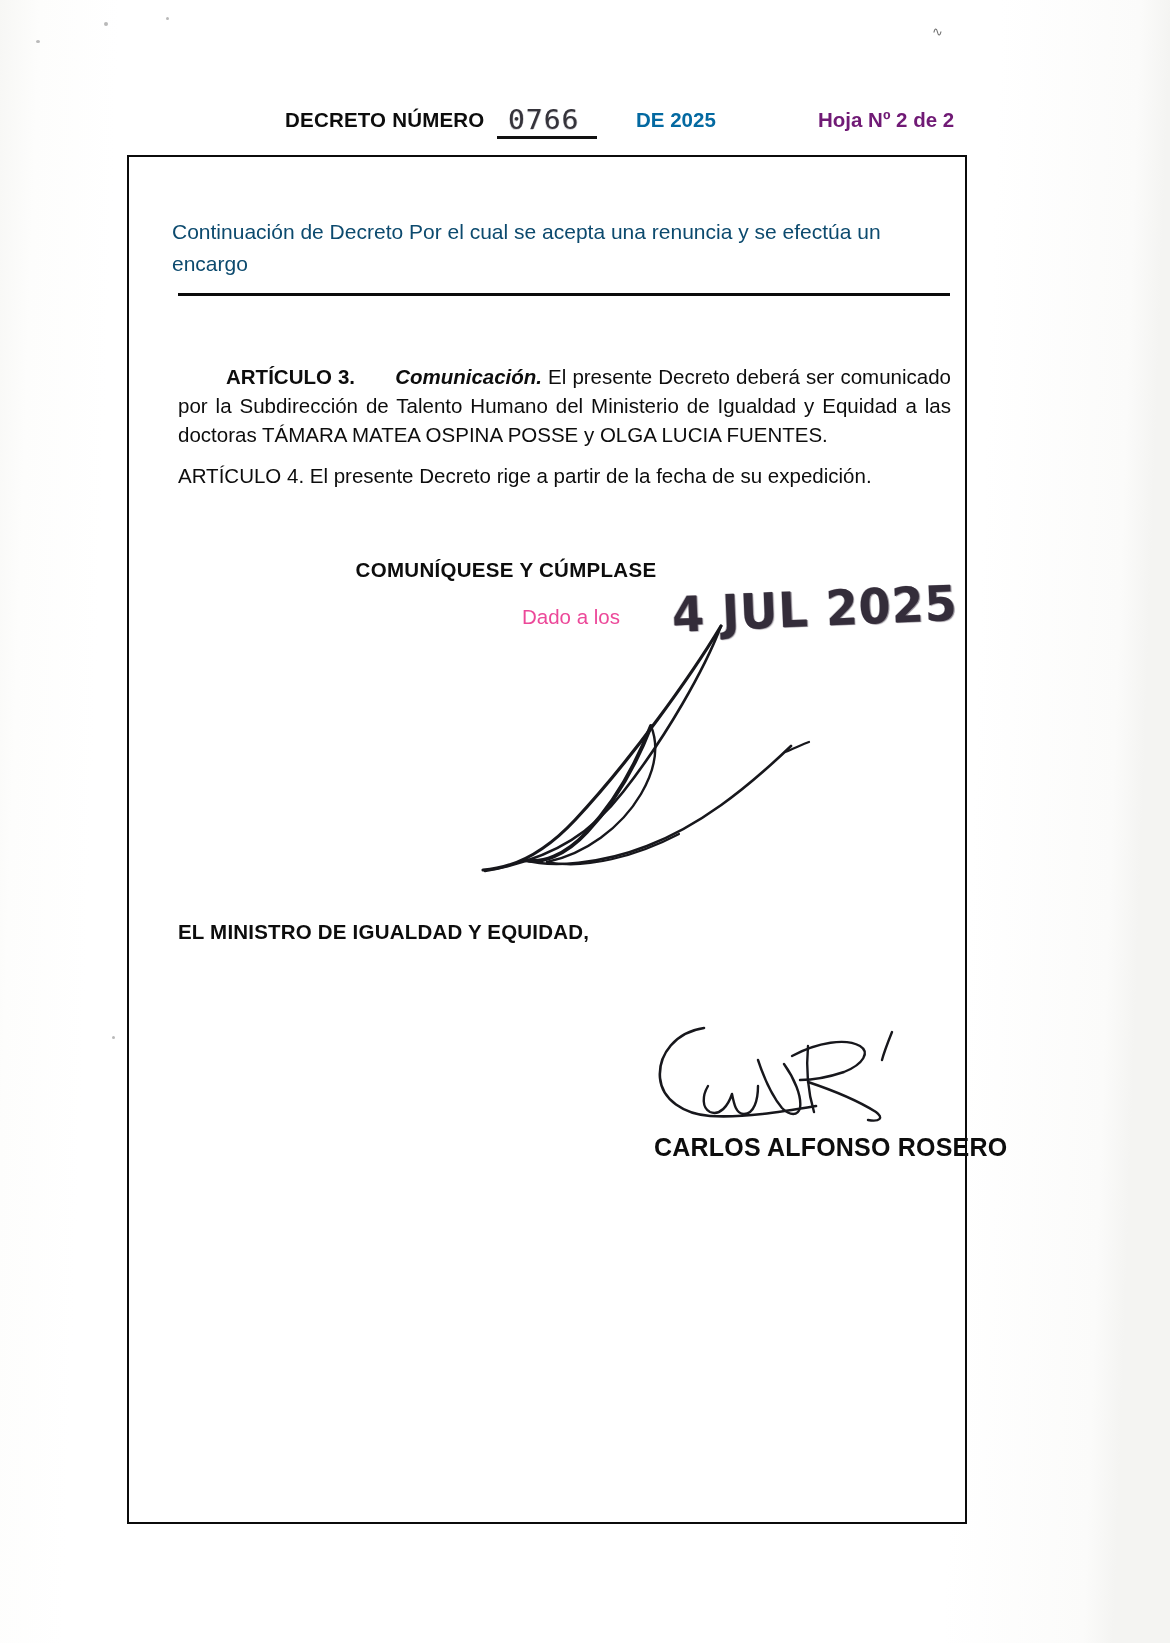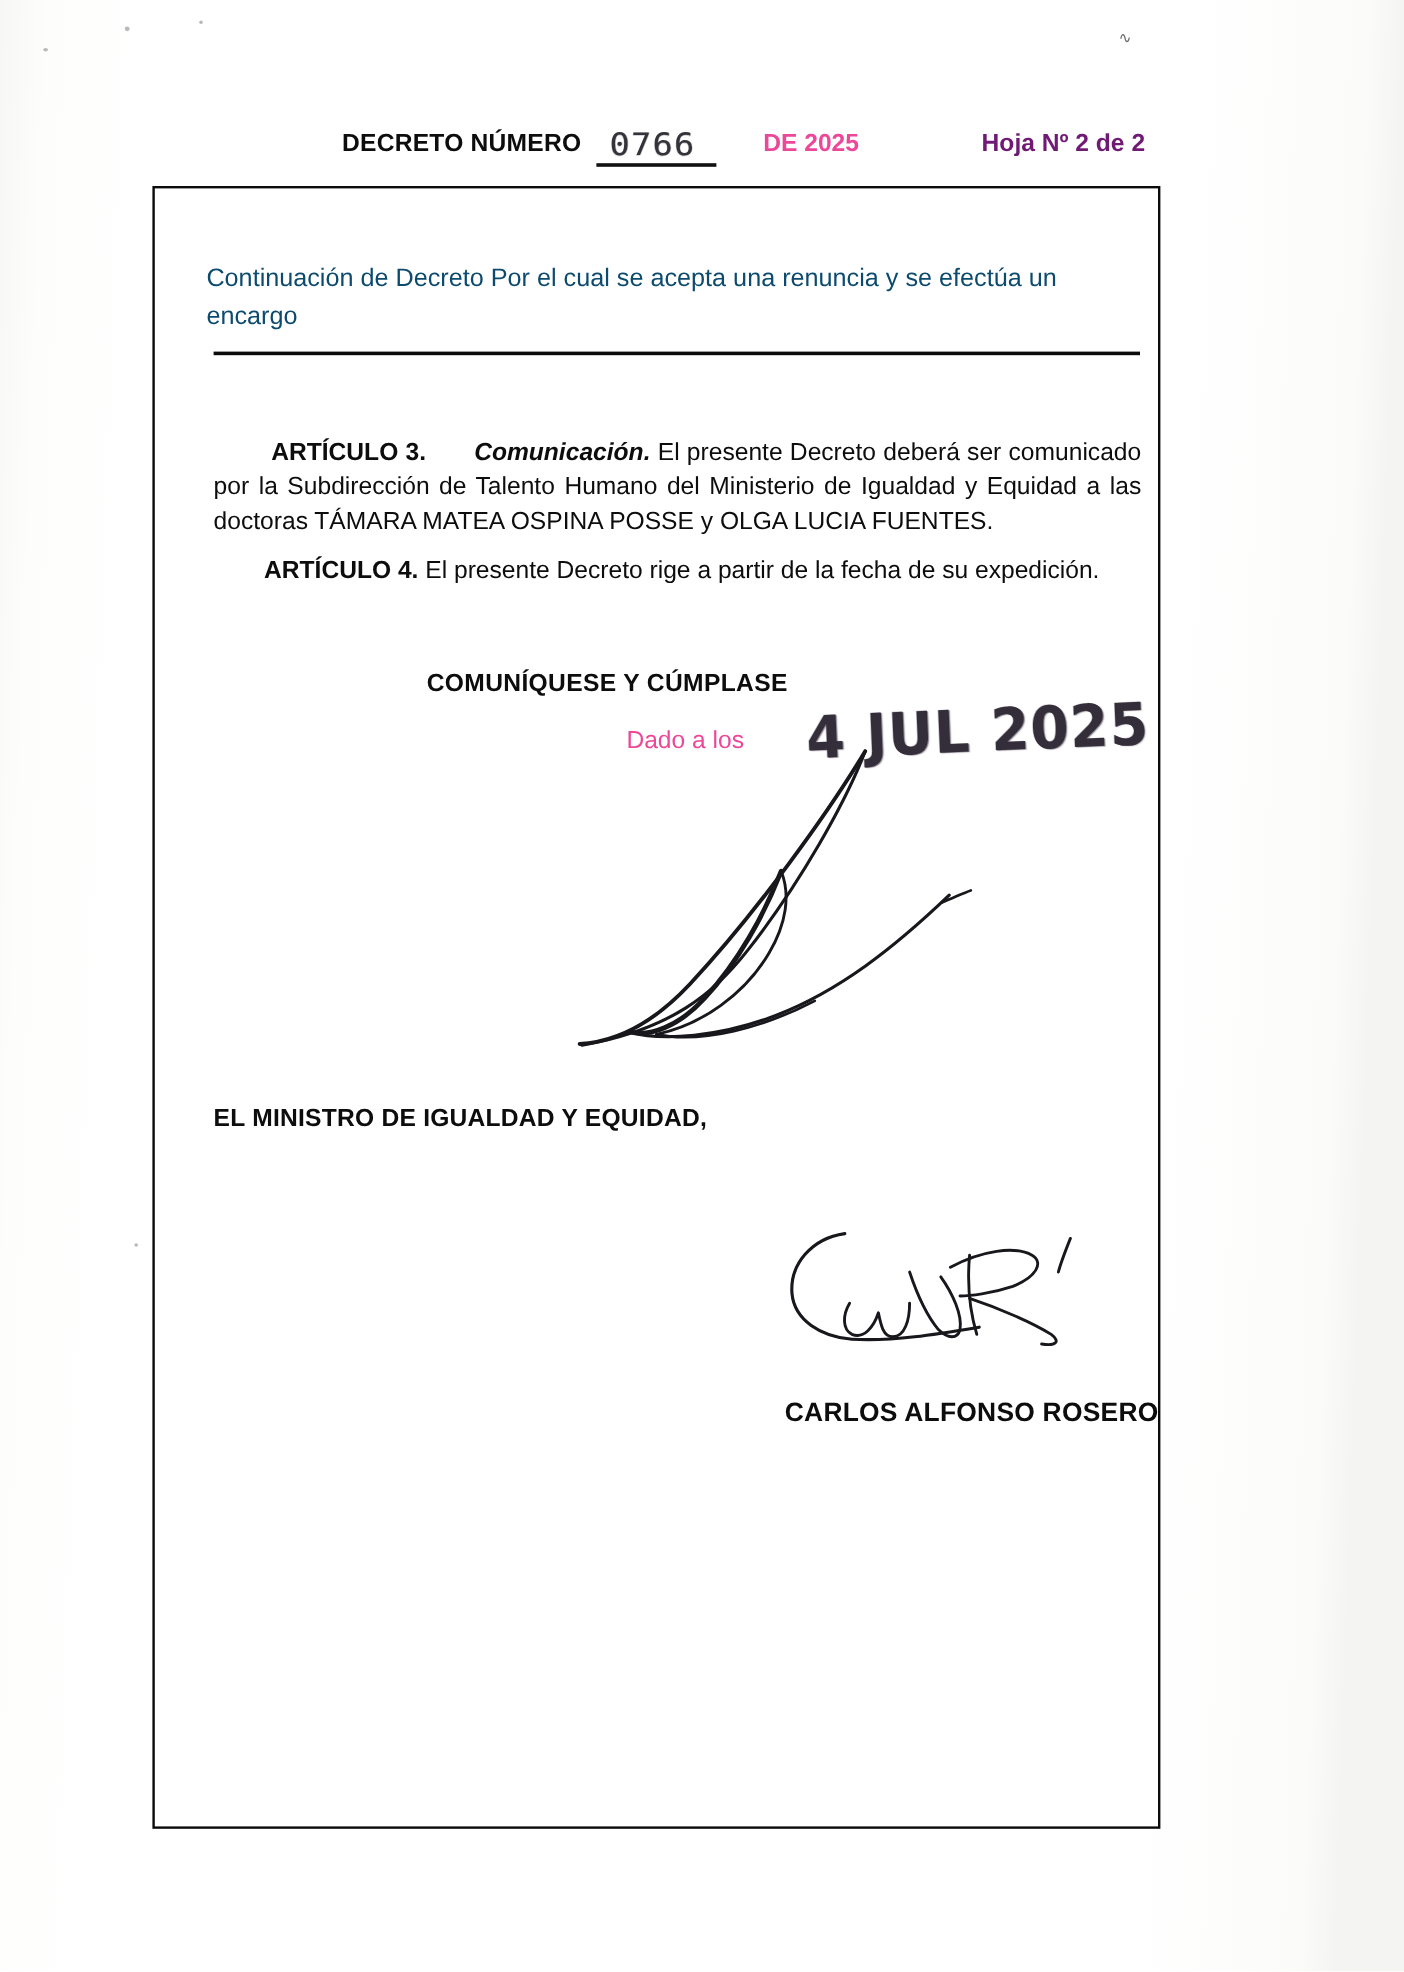--- a/index.html
+++ b/index.html
@@ -73,21 +73,21 @@
     transform: scaleY(0.92);
     text-shadow: 0.6px 0 0 rgba(40,36,48,0.35), -0.4px 0.4px 0 rgba(40,36,48,0.2);
     white-space: nowrap;
   }
   .hdr-de {
     position: absolute;
     left: 636px;
     top: 0;
     font-size: 20.5px;
     font-weight: bold;
-    color: #ec4899;
+    color: #0369a1;
     white-space: nowrap;
   }
   .hdr-hoja {
     position: absolute;
     left: 818px;
     top: 0;
     font-size: 20.5px;
     font-weight: bold;
     color: #701a75;
     white-space: nowrap;
@@ -143,21 +143,21 @@
 
   .art4 {
     position: absolute;
     left: 178px;
     top: 440px;
     width: 773px;
     font-size: 20.5px;
     line-height: 29px;
     color: #0d0d0d;
   }
-  .art4 .b { font-weight: bold; margin-left: 42px; }
+  .art4 .b { font-weight: normal; }
 
   
   .comuniquese {
     position: absolute;
     left: 0;
     top: 558px;
     width: 1170px;
     text-align: center;
     padding-right: 158px;
     box-sizing: border-box;
@@ -227,22 +227,22 @@
     font-size: 20.5px;
     font-weight: bold;
     letter-spacing: 0.2px;
     color: #0d0d0d;
     white-space: nowrap;
   }
 
   .sig-name {
     position: absolute;
     left: 654px;
-    top: 1164px;
-    font-size: 22px;
+    top: 1133px;
+    font-size: 25px;
     font-weight: bold;
     letter-spacing: 0.2px;
     color: #0d0d0d;
     white-space: nowrap;
   }
 
   
   .mark {
     position: absolute;
     color: #6f6f6f;

